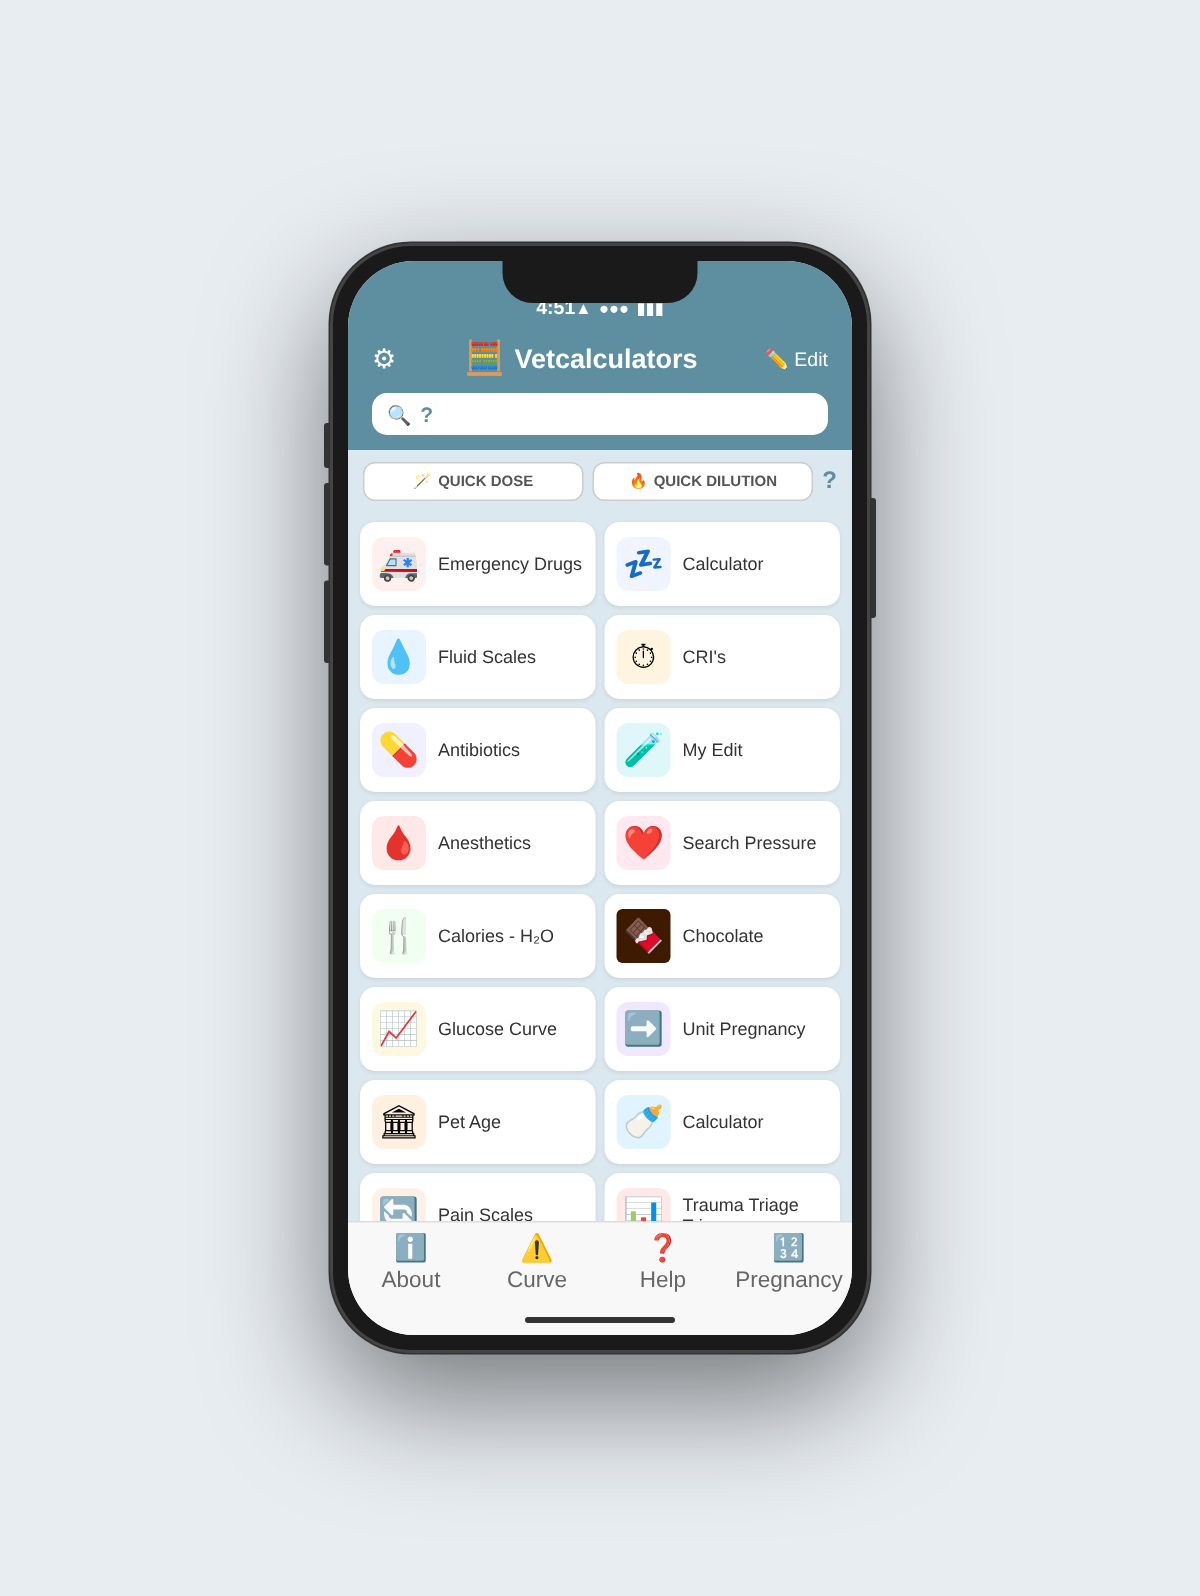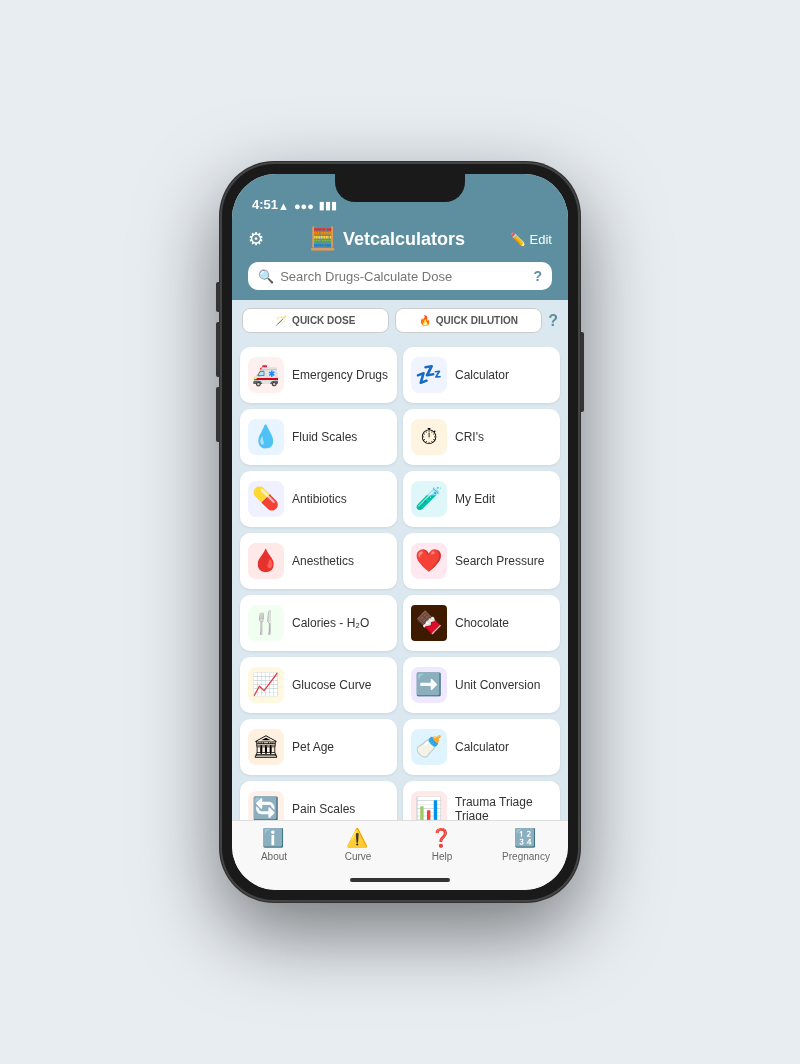--- a/index.html
+++ b/index.html
@@ -49,21 +49,21 @@
       border-radius: 0 0 20px 20px;
       z-index: 10;
     }
 
     
     .status-bar {
       height: 44px;
       background: #5d8fa0;
       display: flex;
       align-items: flex-end;
-      justify-content: flex-start;
+      justify-content: center;
       padding: 0 20px 6px 20px;
       flex-shrink: 0;
     }
     .status-time {
       font-size: 13px;
       font-weight: 600;
       color: white;
     }
     .status-icons {
       display: flex;
@@ -224,21 +224,21 @@
       flex-direction: column;
       align-items: center;
       gap: 2px;
       cursor: pointer;
     }
     .tab-icon {
       font-size: 18px;
       color: #666;
     }
     .tab-label {
-      font-size: 10px;
+      font-size: 15px;
       color: #666;
     }
 
     
     .home-indicator {
       height: 20px;
       background: #f8f8f8;
       display: flex;
       align-items: center;
       justify-content: center;
@@ -338,21 +338,20 @@
       </div>
       <div class="header-right">
         <span>✏️</span>
         <span>Edit</span>
       </div>
     </div>
 
     <div class="search-bar">
       <div class="search-input-wrap">
         <span style="color:#999;font-size:13px;">🔍</span>
-        <input type="text" placeholder="Search Drugs-Calculate Dose" style="">
         <span class="search-help">?</span>
       </div>
     </div>
 
     <div class="quick-btns">
       <button class="quick-btn">
         <span>🪄</span>
         <span>QUICK DOSE</span>
       </button>
       <button class="quick-btn">
@@ -403,21 +402,21 @@
           <div class="grid-item">
     <div class="item-icon icon-chocolate">🍫</div>
     <span class="item-label">Chocolate</span>
   </div>
           <div class="grid-item">
     <div class="item-icon icon-glucose">📈</div>
     <span class="item-label">Glucose Curve</span>
   </div>
           <div class="grid-item">
     <div class="item-icon icon-unitconv">➡️</div>
-    <span class="item-label">Unit Conversion</span>
+    <span class="item-label">Unit Pregnancy</span>
   </div>
           <div class="grid-item">
     <div class="item-icon icon-petage">🏛</div>
     <span class="item-label">Pet Age</span>
   </div>
           <div class="grid-item">
     <div class="item-icon icon-pregnancy">🍼</div>
     <span class="item-label">Calculator</span>
   </div>
           <div class="grid-item">

